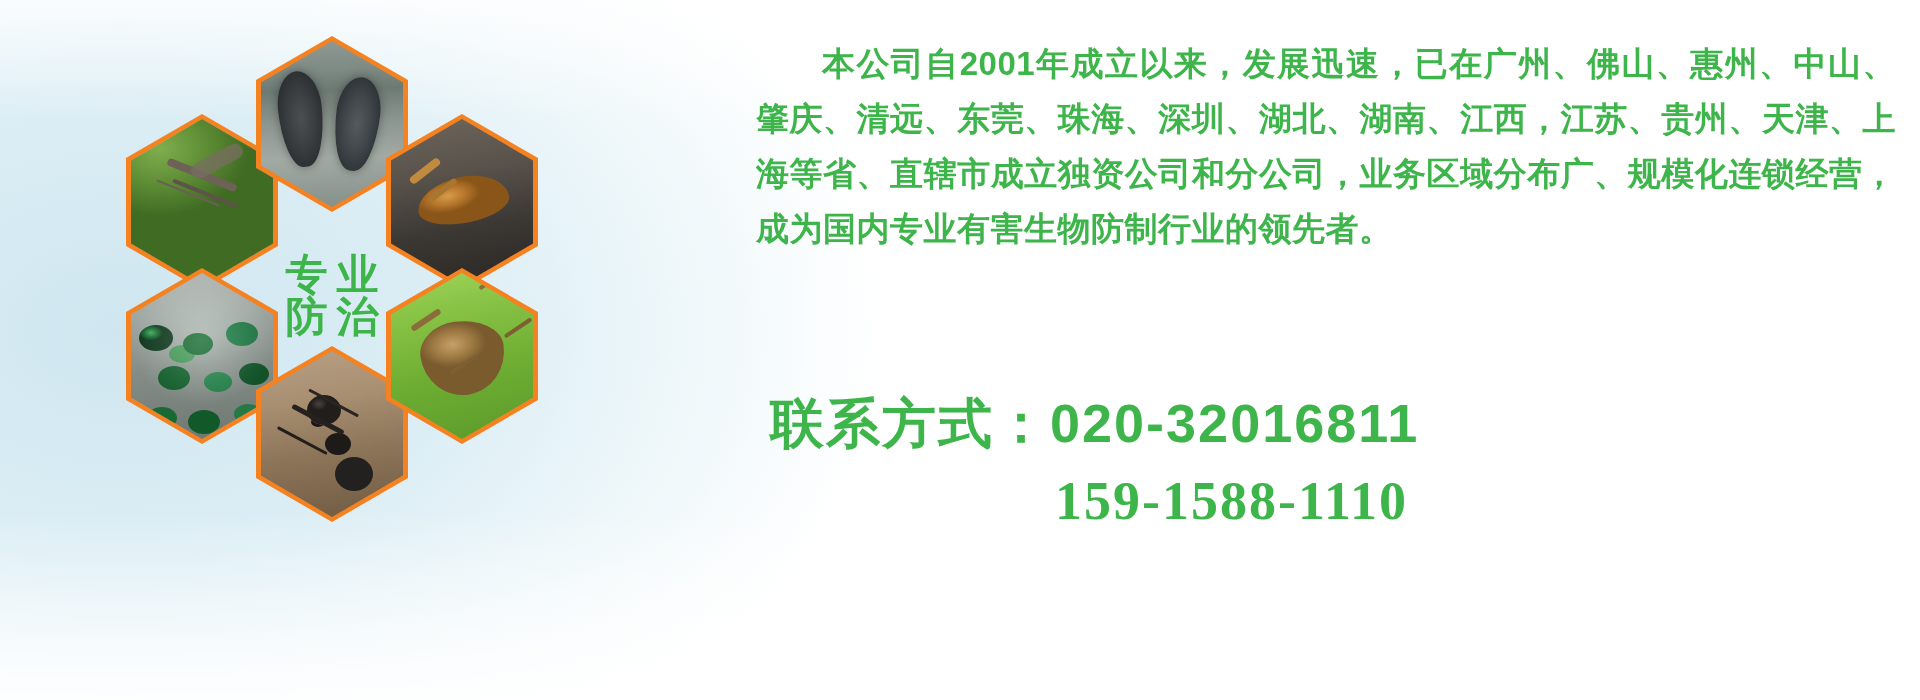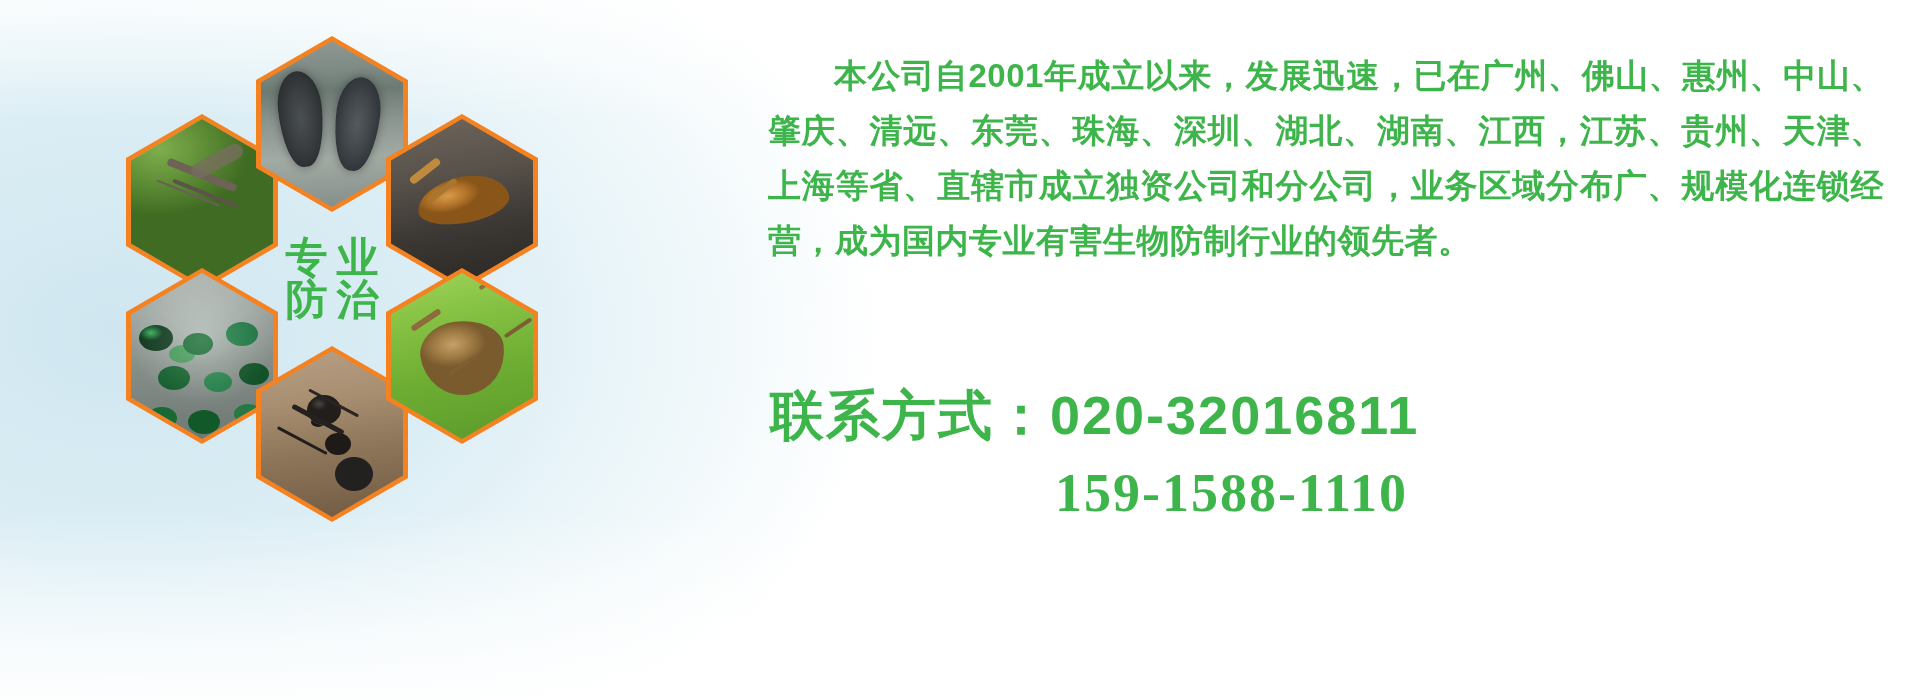--- a/index.html
+++ b/index.html
@@ -86,21 +86,21 @@
   .hex.h-rats     { left: 160px; top: 30px;  }
   .hex.h-roach    { left: 290px; top: 108px; }
   .hex.h-flies    { left: 30px;  top: 262px; }
   .hex.h-ant      { left: 160px; top: 340px; }
   .hex.h-bug      { left: 290px; top: 262px; }
 
   
   .hex-center {
     position: absolute;
     left: 160px;
-    top: 185px;
+    top: 202px;
     width: 152px;
     height: 176px;
     display: flex;
     flex-direction: column;
     align-items: center;
     justify-content: center;
   }
   .hex-center .line {
     color: #3eb54a;
     font-size: 42px;
@@ -263,35 +263,35 @@
   }
 
   
   #copy {
     position: absolute;
     left: 756px;
     top: 36px;
     width: 1140px;
   }
   #copy p {
-    margin: 12px;
+    margin: 0;
     color: #3eb54a;
     font-size: 33px;
     font-weight: 700;
     line-height: 55px;
     text-indent: 66px;
     letter-spacing: 0.5px;
     text-align: justify;
     text-justify: inter-ideograph;
   }
 
   #contact {
     position: absolute;
     left: 770px;
-    top: 376px;
+    top: 384px;
     width: 1100px;
     color: #3eb54a;
   }
   .contact-line {
     font-size: 54px;
     font-weight: 700;
     line-height: 78px;
     letter-spacing: 2px;
     white-space: nowrap;
   }

